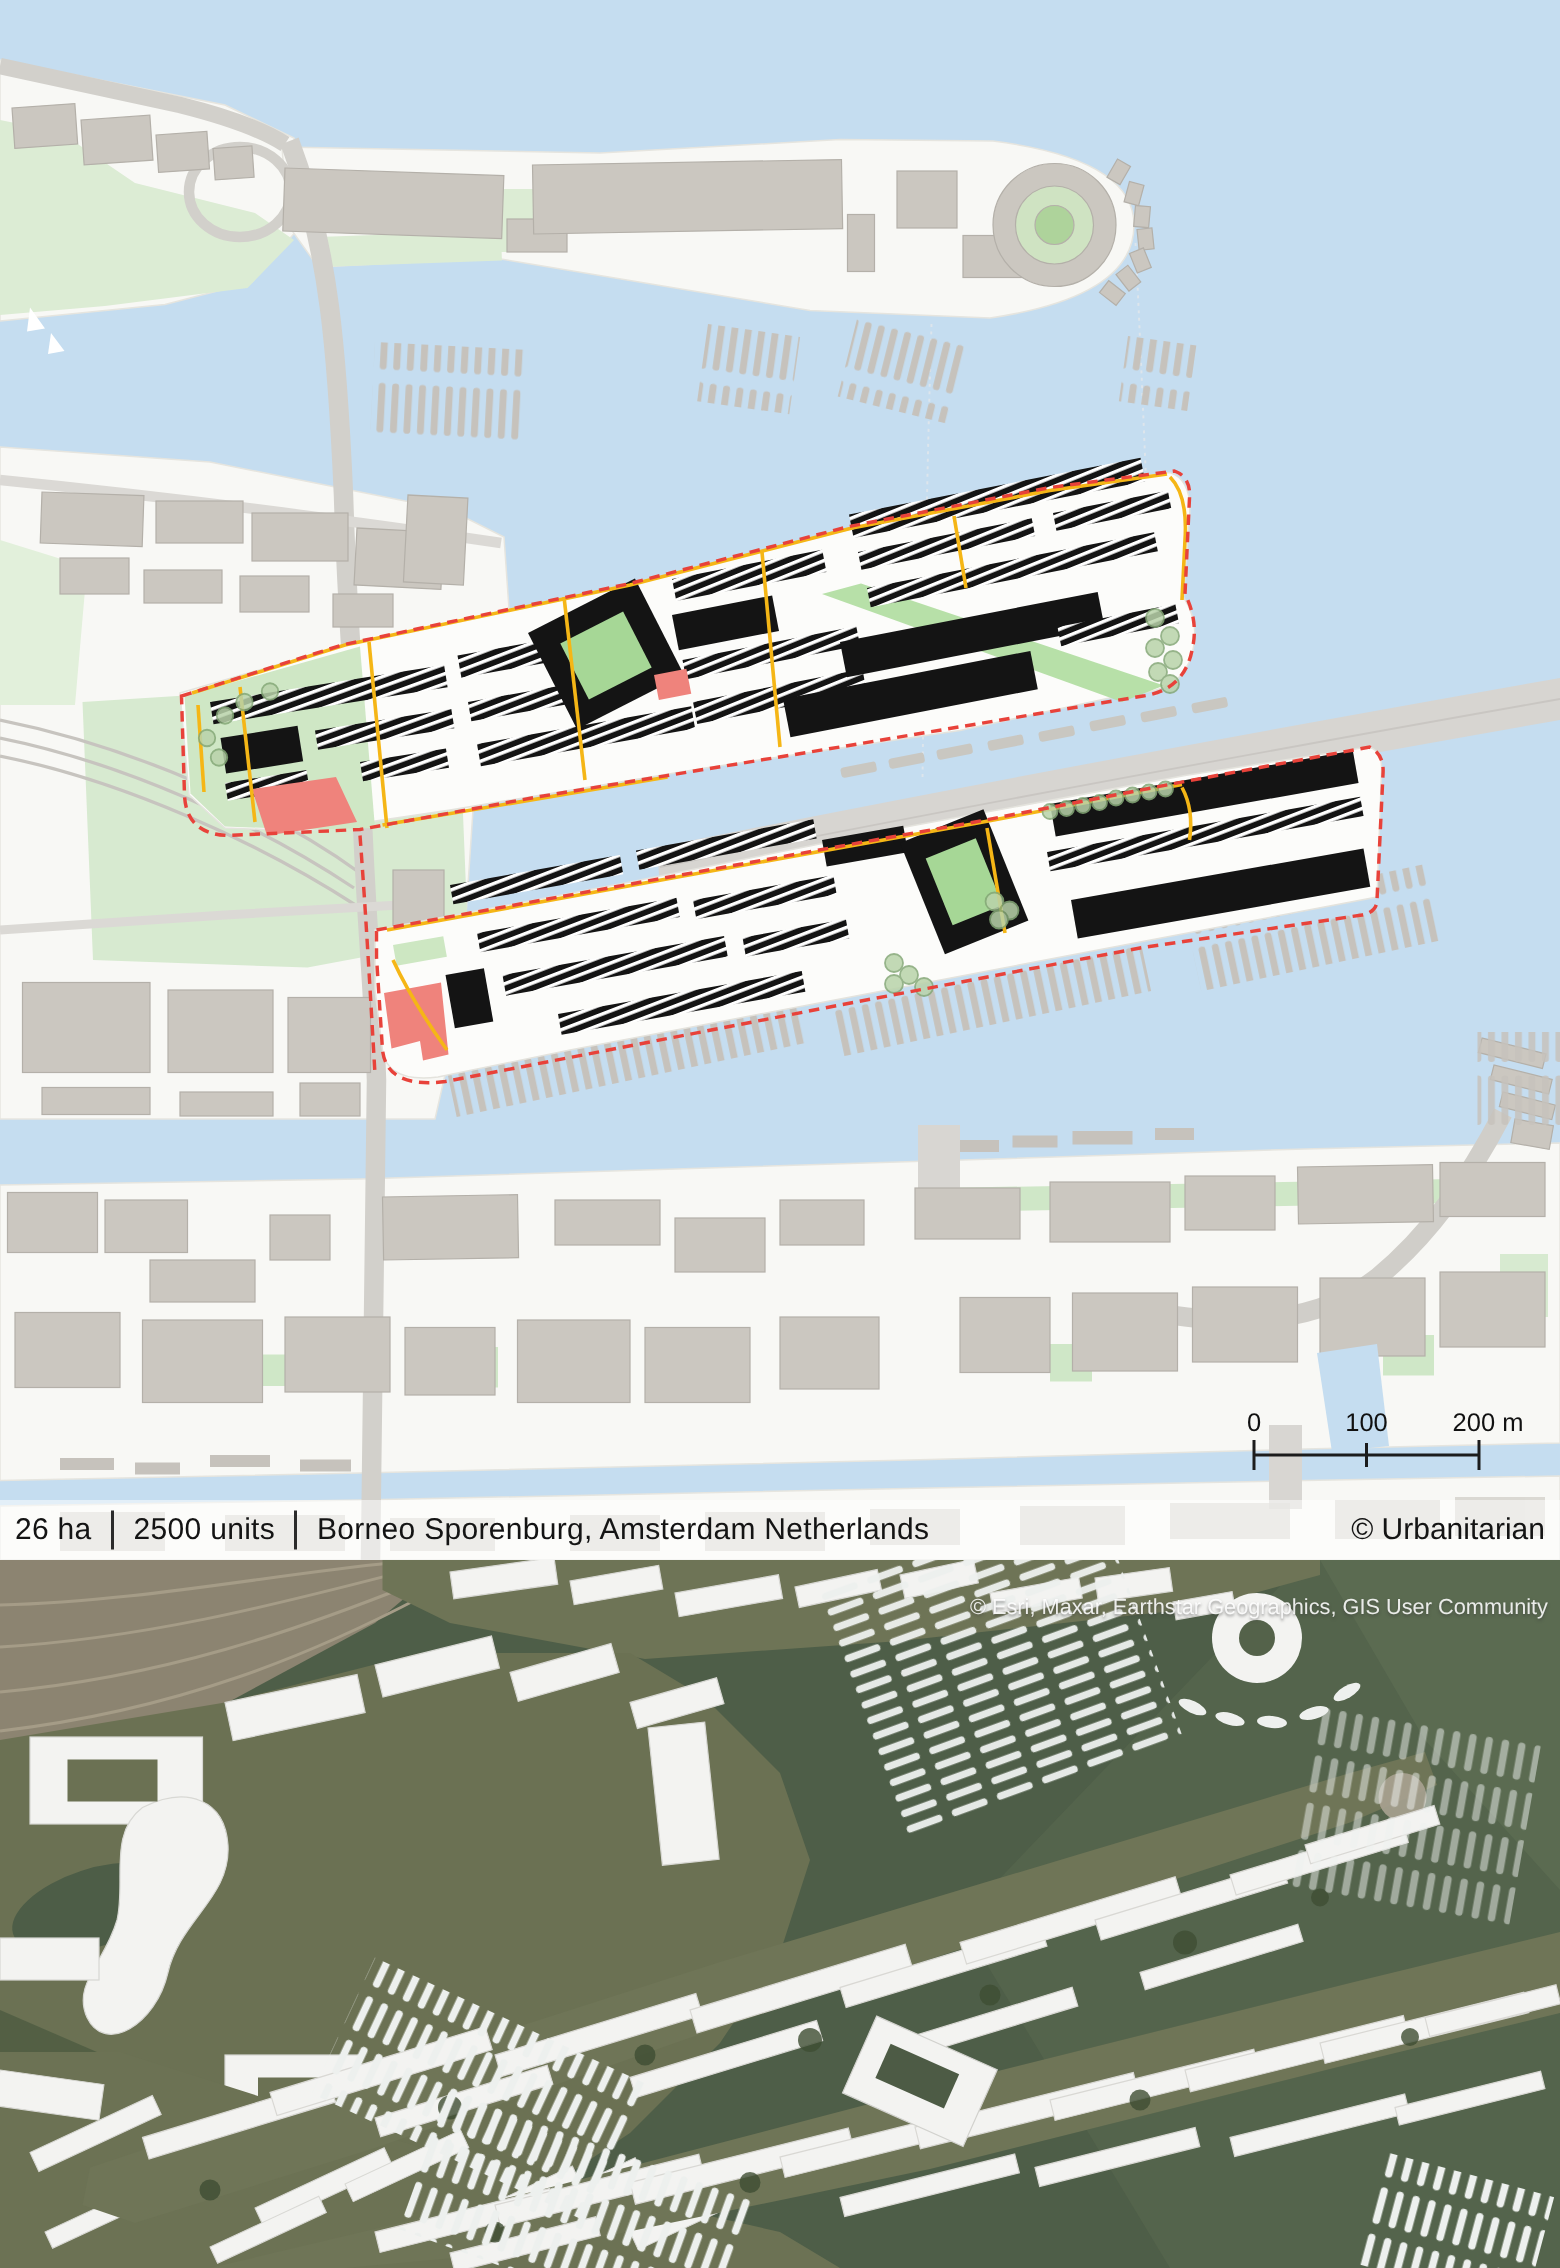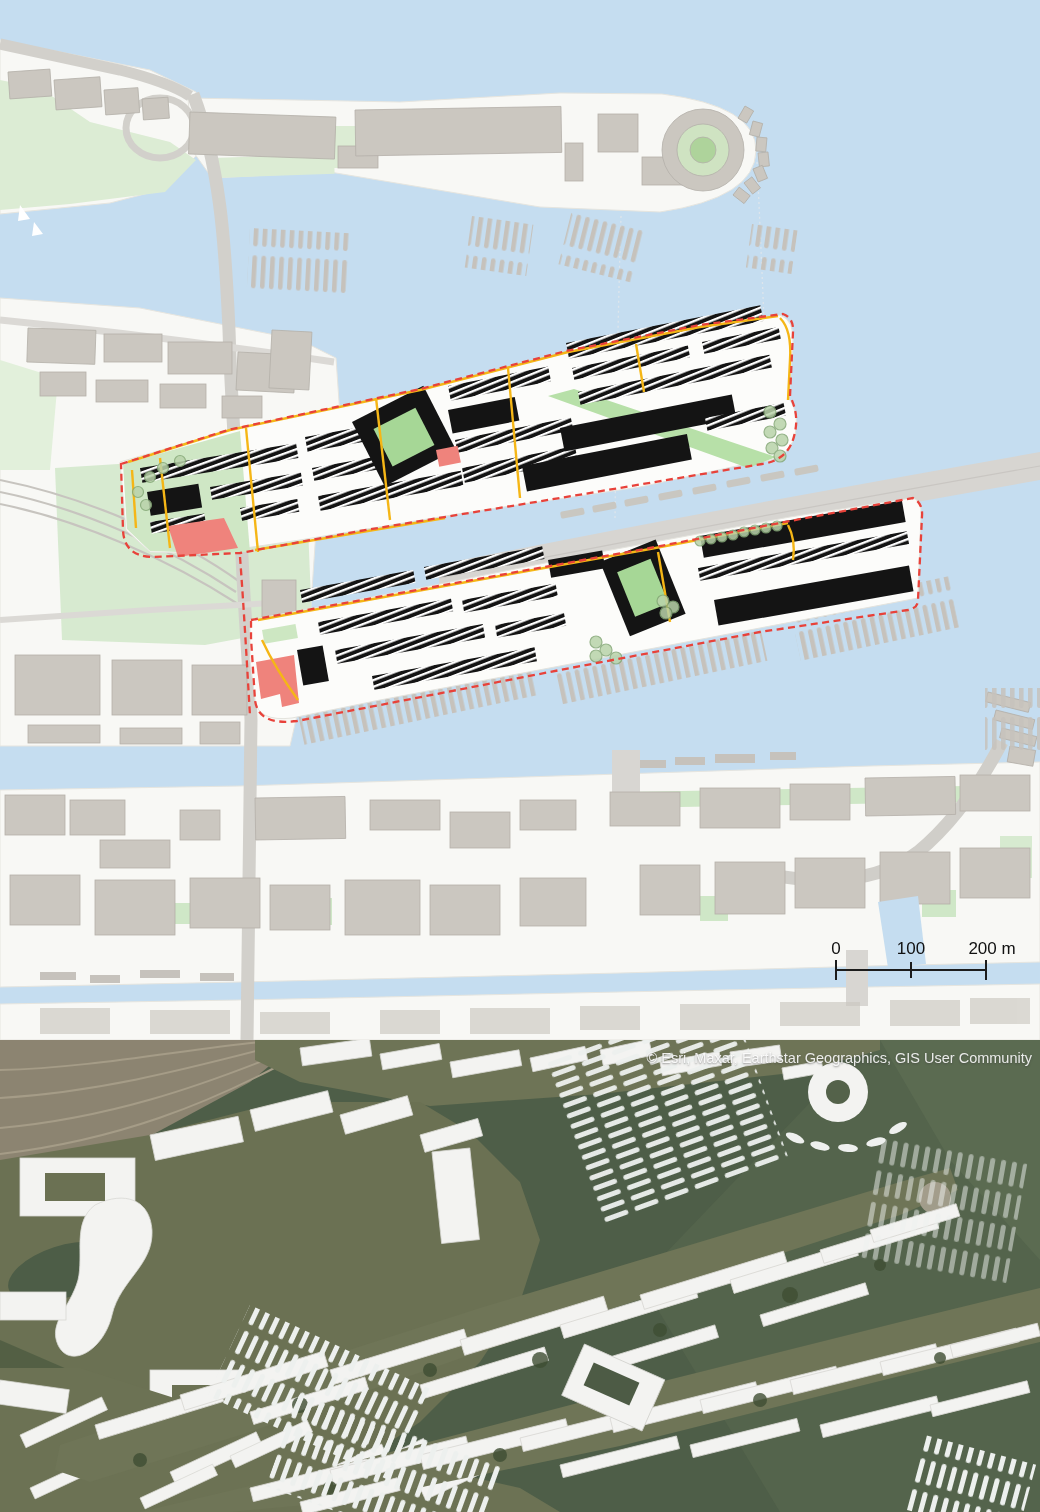--- a/index.html
+++ b/index.html
@@ -16,21 +16,21 @@
     position:absolute;left:0;top:1000px;width:1040px;height:40px;
     background:rgba(255,255,255,0.52);
     display:flex;align-items:center;justify-content:space-between;
     box-sizing:border-box;padding:0 10px;z-index:5;
   }
   .caption-left{display:flex;align-items:center;gap:13px;font-size:20px;color:#141414;letter-spacing:.2px;}
   .cap-div{width:2px;height:26px;background:#2b2b2b;}
   .caption-credit{font-size:20px;color:#141414;}
   .aerial-section{position:relative;width:1040px;height:472px;overflow:hidden;background:var(--aer-water);}
   .attribution{
-    position:absolute;top:10px;right:8px;font-size:14.5px;color:rgba(255,255,255,0.88);
+    position:absolute;top:24px;right:8px;font-size:14.5px;color:rgba(255,255,255,0.88);
     text-shadow:0 1px 2px rgba(60,60,60,0.55);z-index:4;
   }
   text{font-family:"Liberation Sans",sans-serif;}
 </style>
 </head>
 <body>
 
 <div class="map-section">
 <svg width="1040" height="1040" viewBox="0 0 1040 1040">
   <defs>
@@ -350,20 +350,30 @@
     <line x1="836" y1="970" x2="986" y2="970" stroke="#1c1c1c" stroke-width="2"></line>
     <line x1="836" y1="960" x2="836" y2="980" stroke="#1c1c1c" stroke-width="2"></line>
     <line x1="911" y1="962" x2="911" y2="978" stroke="#1c1c1c" stroke-width="2"></line>
     <line x1="986" y1="960" x2="986" y2="980" stroke="#1c1c1c" stroke-width="2"></line>
     <text x="836" y="954" font-size="17" fill="#111" text-anchor="middle">0</text>
     <text x="911" y="954" font-size="17" fill="#111" text-anchor="middle">100</text>
     <text x="992" y="954" font-size="17" fill="#111" text-anchor="middle">200 m</text>
   </g>
 </svg>
 
+  <div class="caption-bar">
+    <div class="caption-left">
+      <span>26 ha</span>
+      <span class="cap-div"></span>
+      <span>2500 units</span>
+      <span class="cap-div"></span>
+      <span>Borneo Sporenburg, Amsterdam Netherlands</span>
+    </div>
+    <div class="caption-credit">© Urbanitarian</div>
+  </div>
 </div>
 
 <div class="aerial-section">
 <svg width="1040" height="472" viewBox="0 0 472 472" preserveAspectRatio="none" style="position:absolute;left:0;top:0;width:1040px;height:472px">
 </svg>
 <svg width="1040" height="472" viewBox="0 0 1040 472" style="position:absolute;left:0;top:0">
   <defs>
 
     <pattern id="ab" width="11" height="32" patternUnits="userSpaceOnUse">
       <rect x="3" y="2" width="5" height="25" rx="2.5" fill="#edf0ee"></rect>

